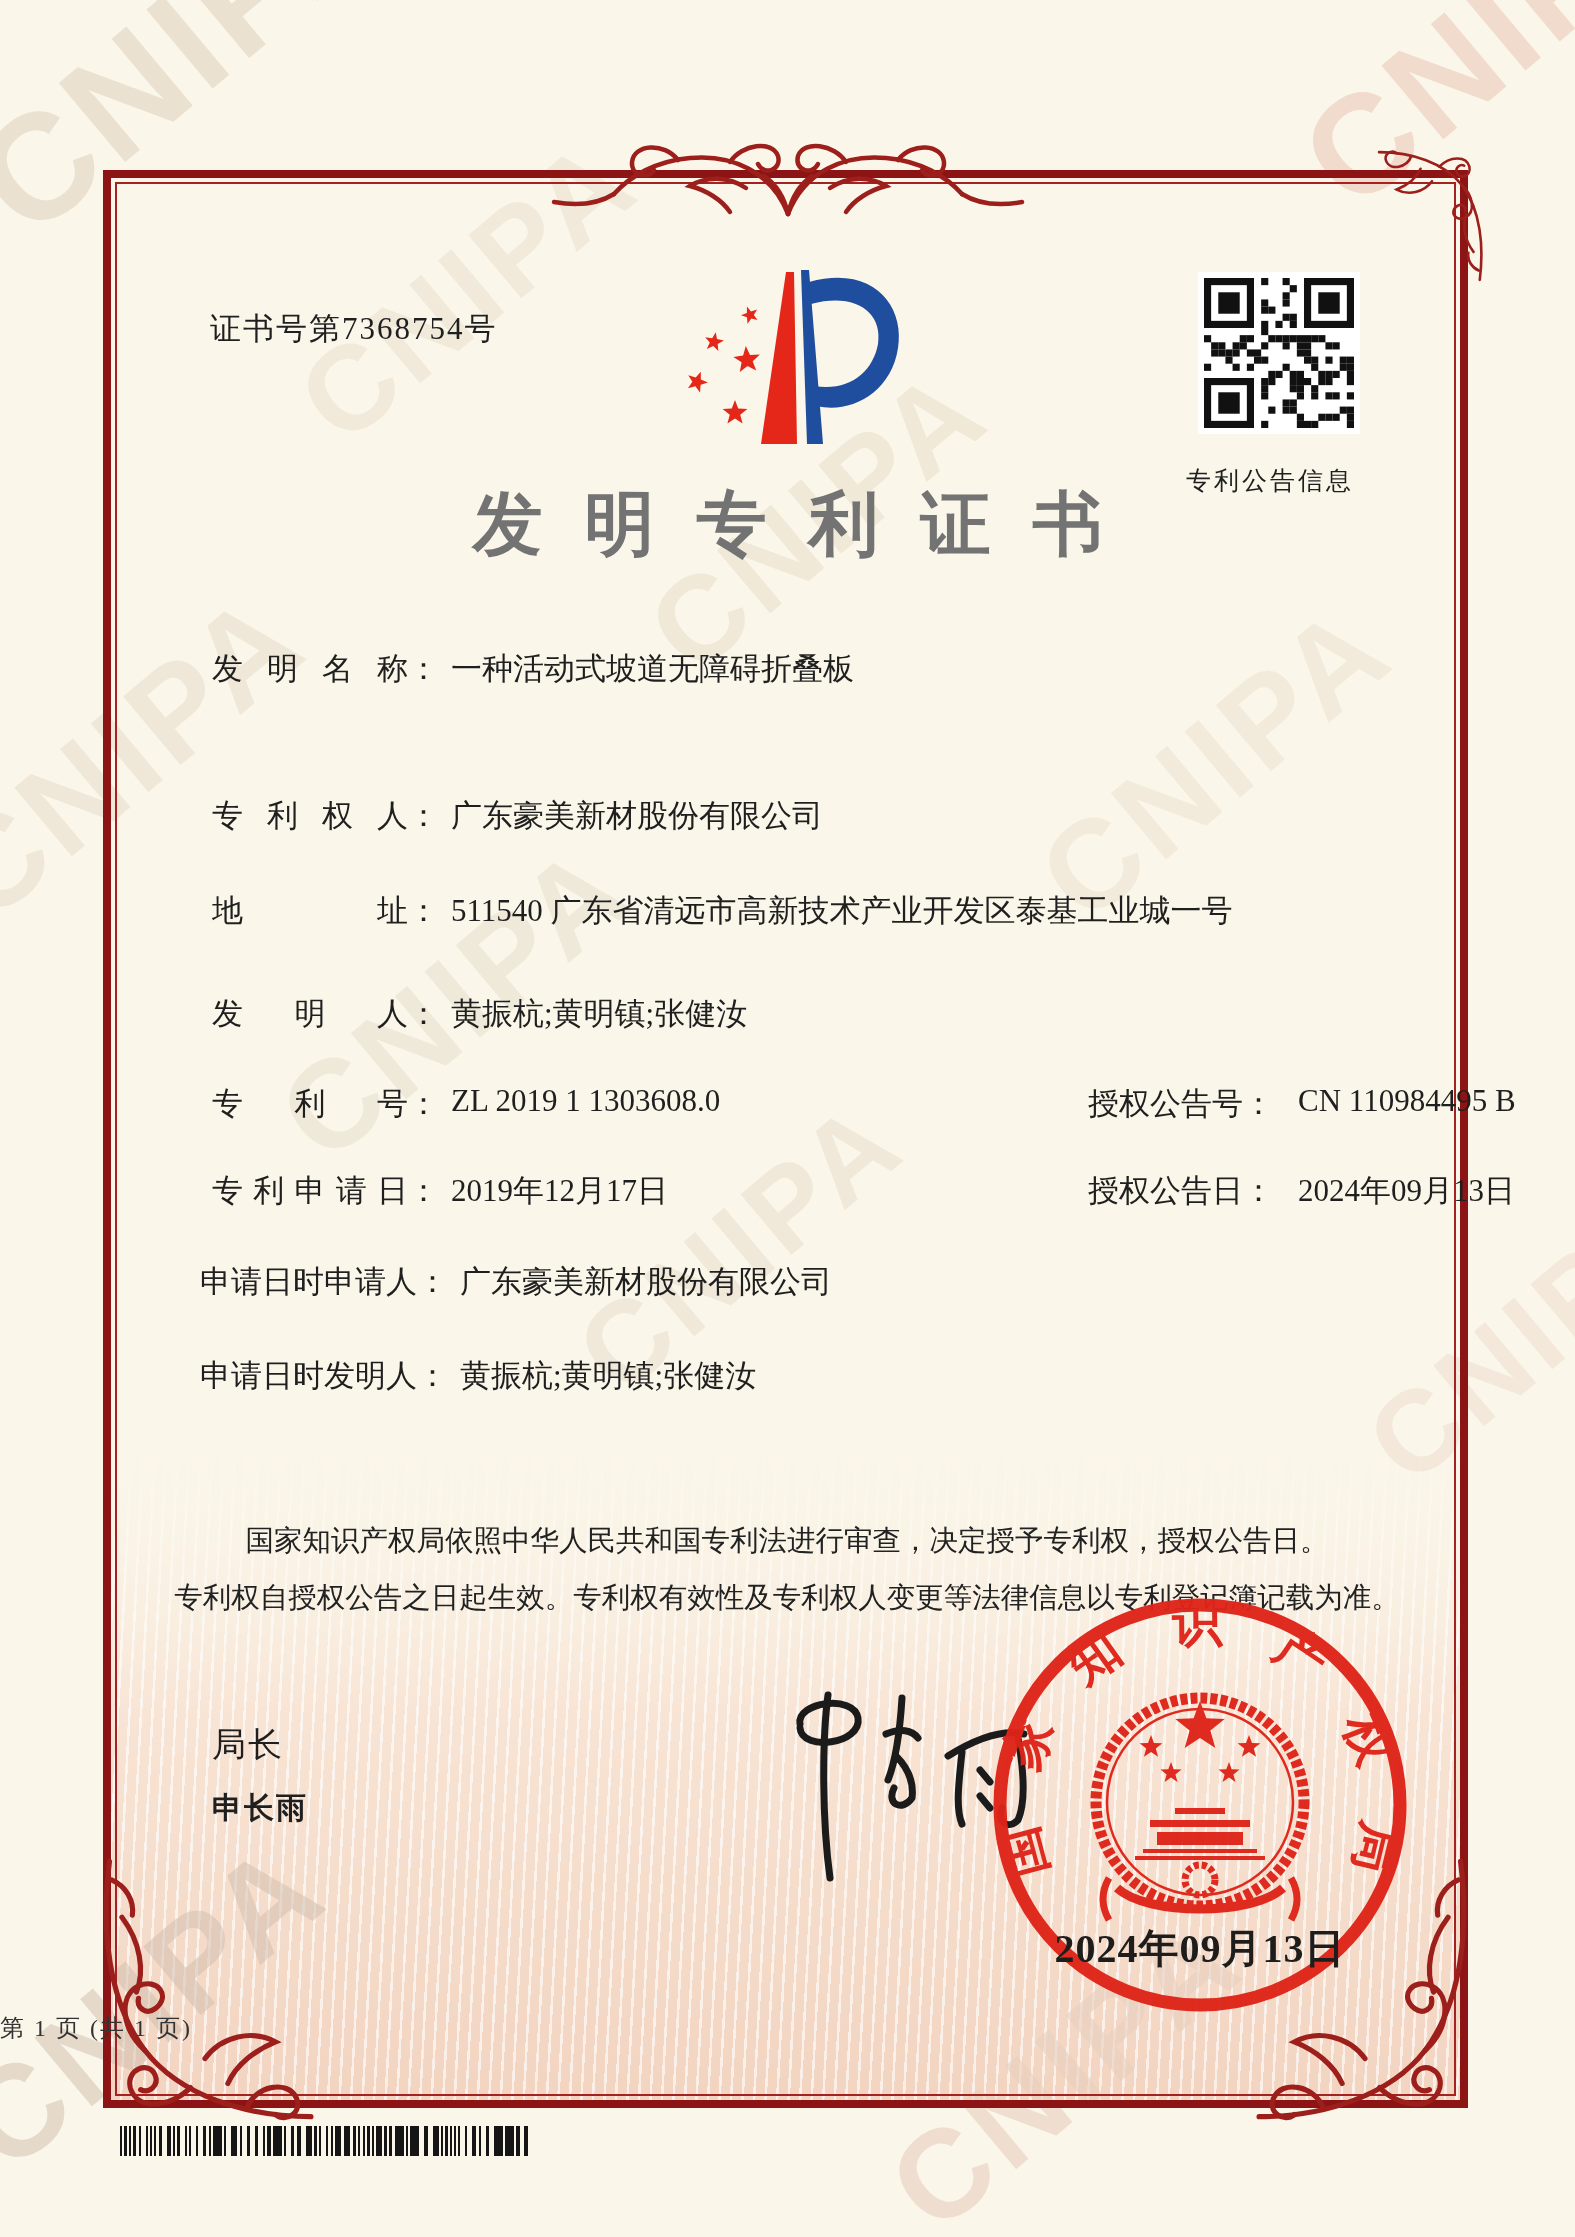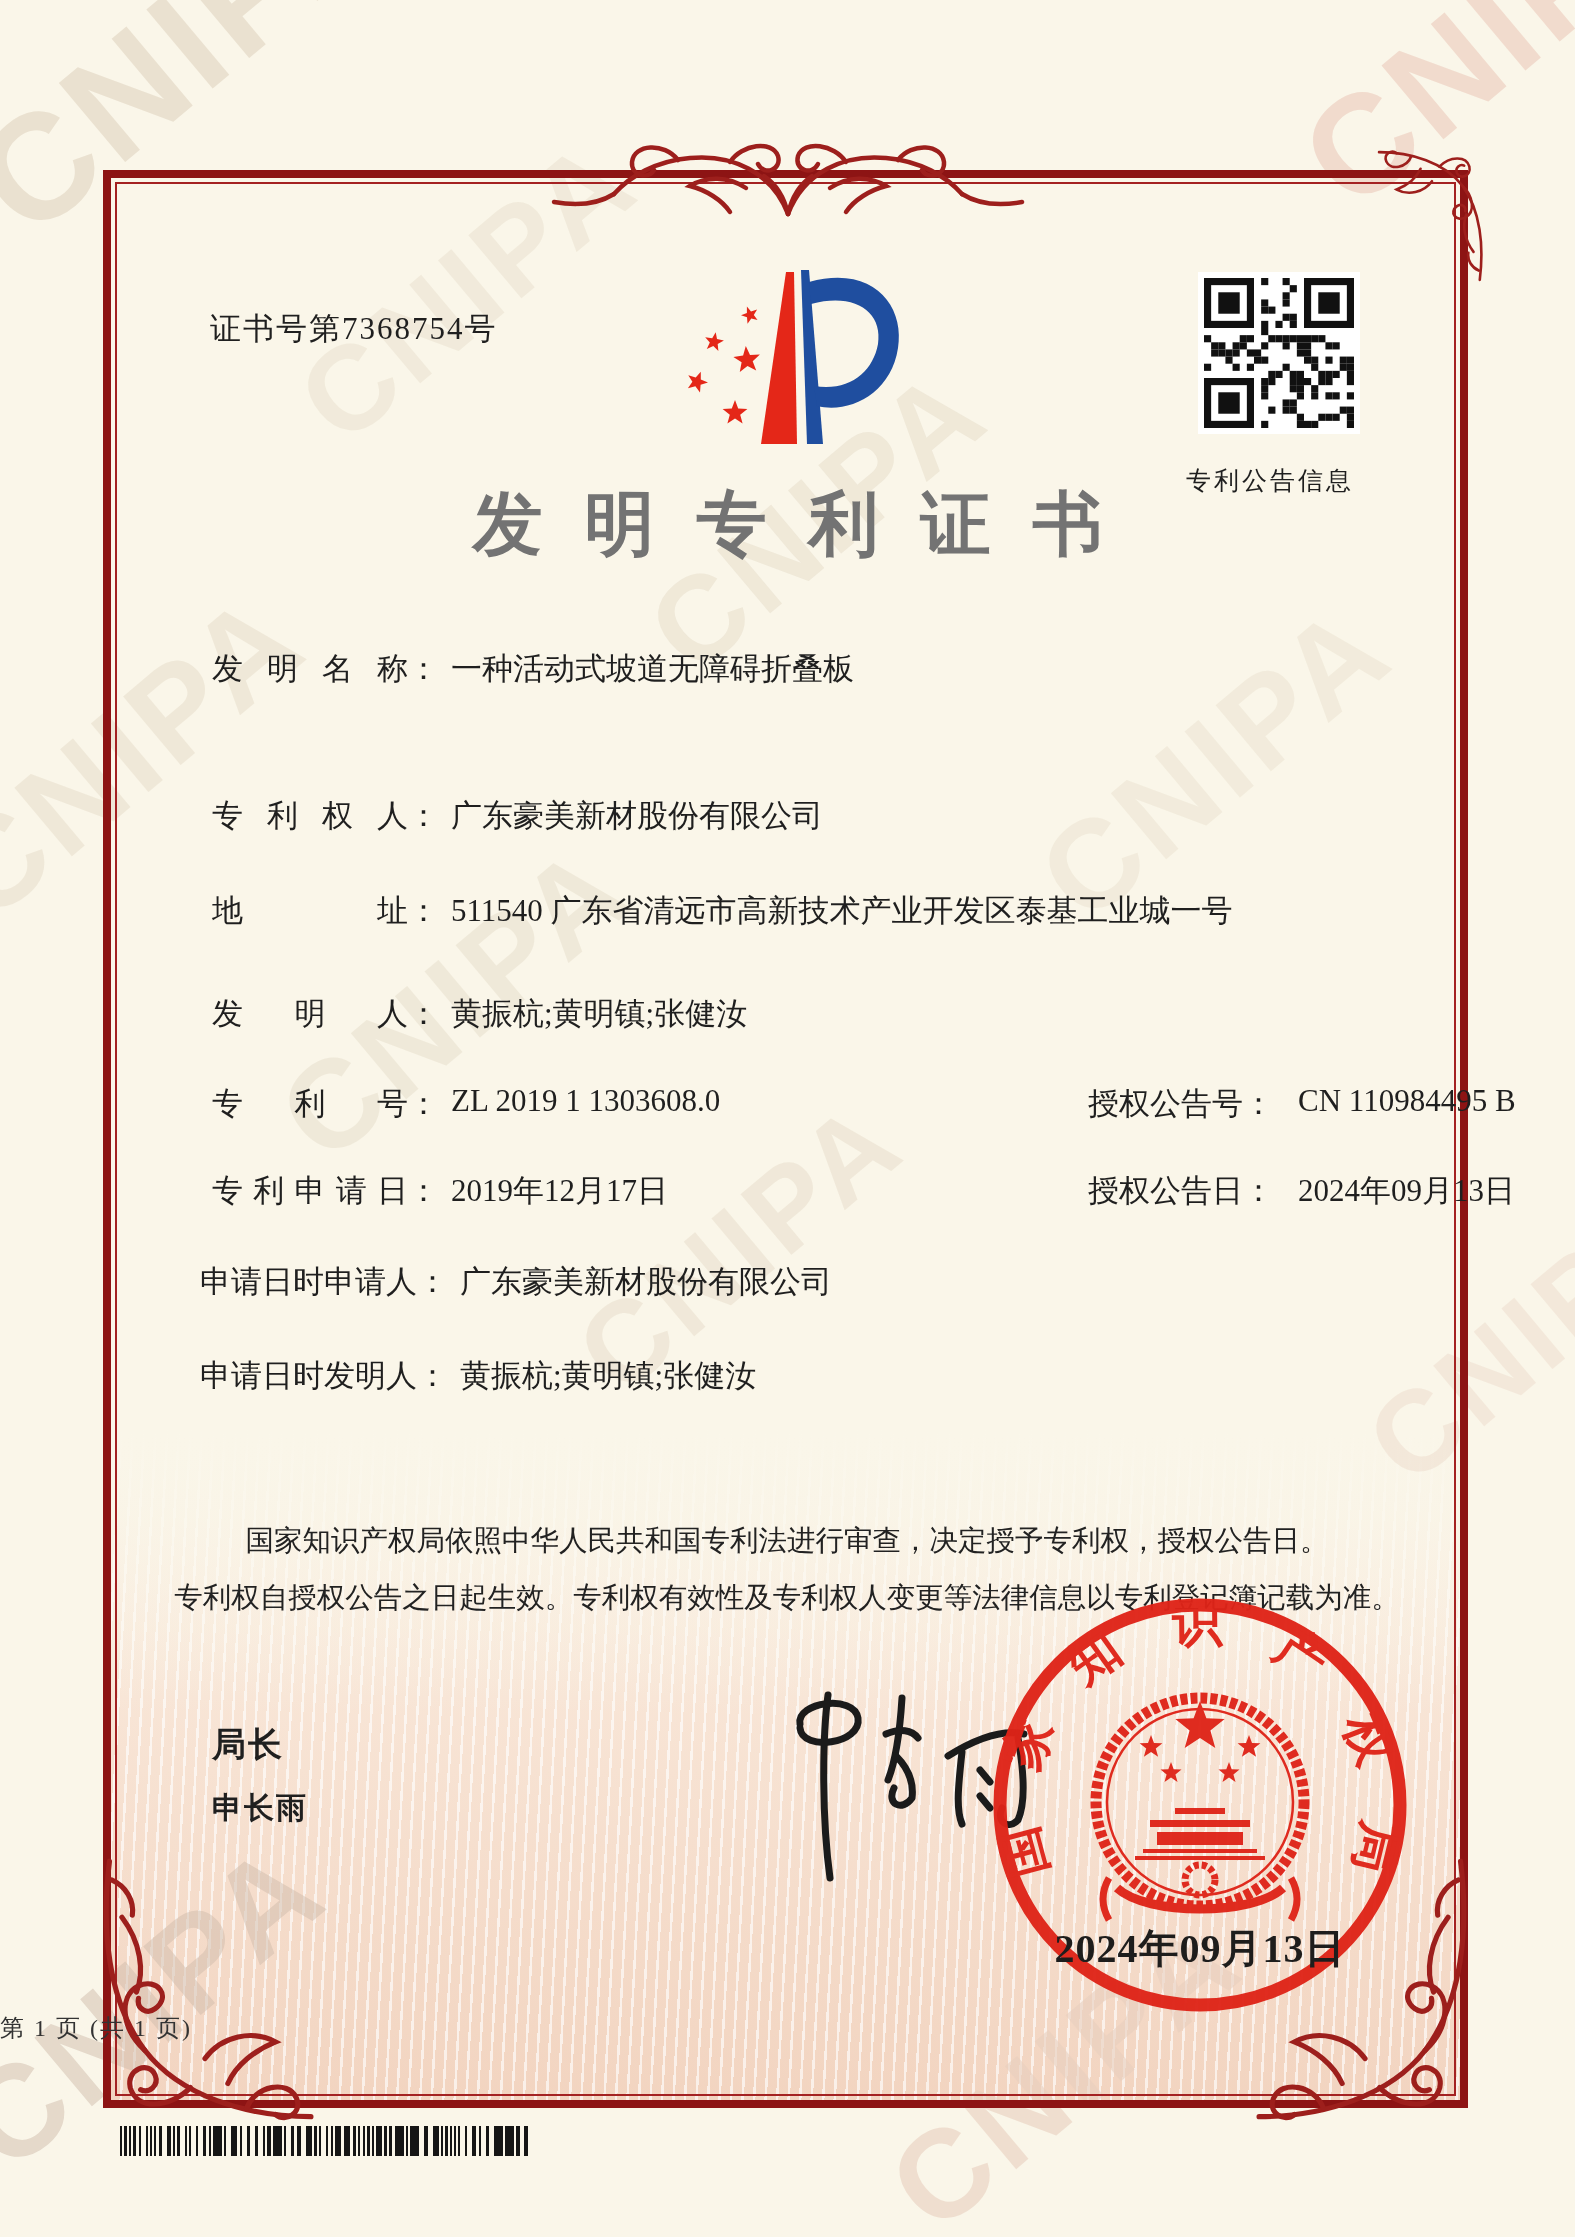--- a/index.html
+++ b/index.html
@@ -57,21 +57,21 @@
   .row .val{display:inline-block;margin-left:12px;vertical-align:top;}
   .row.wide{left:200px;}
   .row.wide .lbl{width:auto;text-align-last:auto;}
   .col2{position:absolute;left:876px;top:0;white-space:nowrap;}
   .col2 .lbl2{display:inline-block;vertical-align:top;}
   .col2 .val{display:inline-block;margin-left:24px;vertical-align:top;}
   
   .legal{position:absolute;left:137px;top:1512px;width:1300px;z-index:5;
          font-size:28.5px;line-height:57px;text-align:center;color:#222;}
   
-  .director-title{position:absolute;left:212px;top:1722px;font-size:34px;font-weight:700;
+  .director-title{position:absolute;left:212px;top:1722px;font-size:34px;font-weight:400;
     font-family:"Liberation Sans","DejaVu Sans",sans-serif;z-index:5;letter-spacing:2px;}
   .director-name{position:absolute;left:212px;top:1788px;font-size:30px;font-weight:700;
     font-family:"Liberation Sans","DejaVu Sans",sans-serif;z-index:5;letter-spacing:2px;}
   .sig{position:absolute;left:650px;top:1660px;z-index:5;}
   .seal{position:absolute;left:985px;top:1590px;z-index:6;opacity:.96;}
   
   .footer{position:absolute;left:0;top:2012px;width:1575px;text-align:left;
           font-size:24px;color:#333;z-index:5;letter-spacing:2px;}
   .barcode{position:absolute;left:120px;top:2126px;z-index:5;}
 </style>

